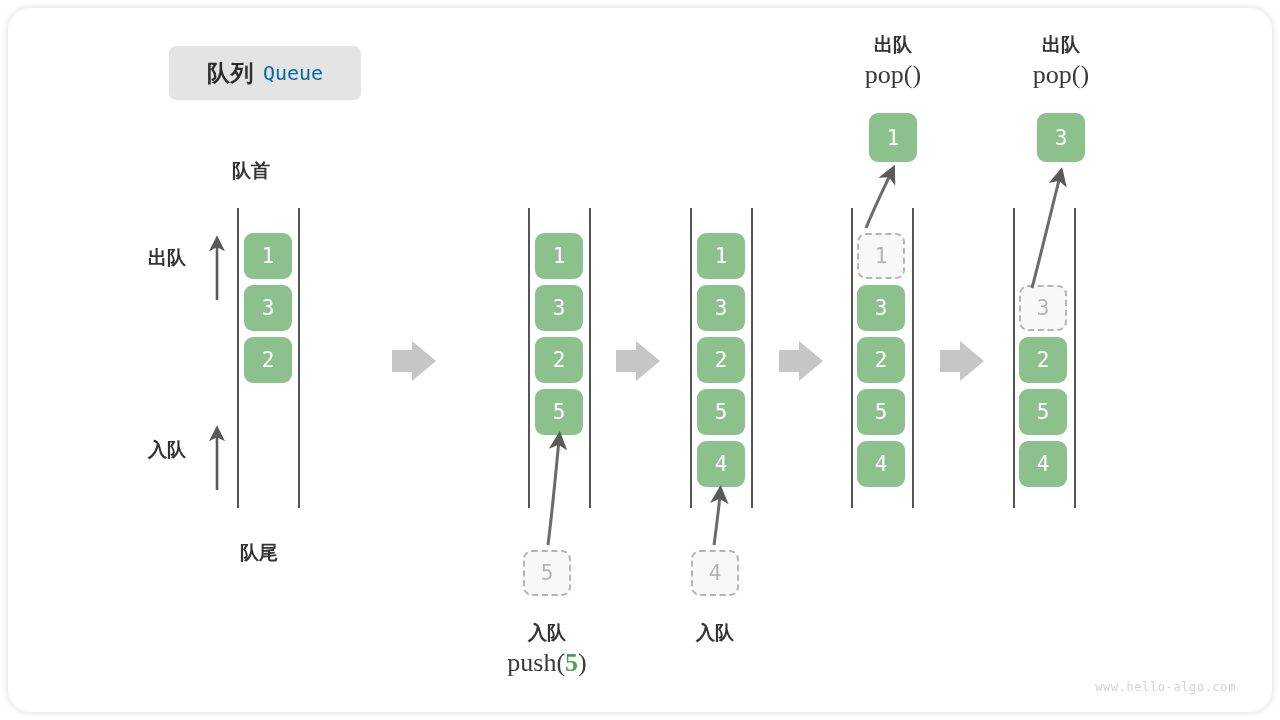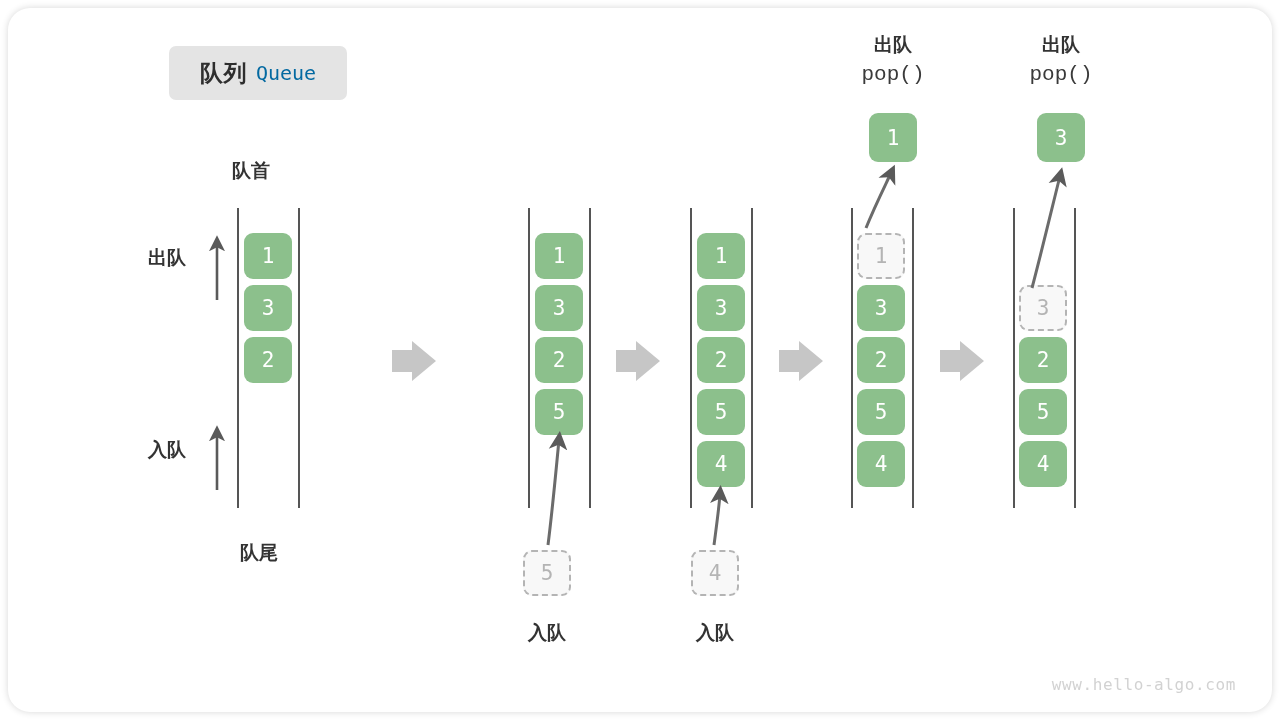--- a/index.html
+++ b/index.html
@@ -31,21 +31,21 @@
     left: 0; top: 0;
     width: 1280px;
     height: 720px;
   }
 
   
   #title-badge {
     position: absolute;
     left: 169px;
     top: 46px;
-    width: 178px;
+    width: 192px;
     height: 54px;
     background: #e4e4e4;
     border-radius: 7px;
     display: flex;
     align-items: center;
     justify-content: center;
     gap: 9px;
   }
   #title-badge .cn {
     font-size: 23px;
@@ -74,22 +74,22 @@
     color: #3a3a3a;
   }
   .oplabel .l1 {
     font-size: 19px;
     font-weight: bold;
     color: #333333;
     display: block;
     line-height: 30px;
   }
   .oplabel .l2 {
-    font-family: Liberation Mono, monospace;
-    font-size: 21px;
+    font-family: Liberation Serif, serif;
+    font-size: 26px;
     color: #3a3a3a;
     display: block;
     line-height: 30px;
   }
   .oplabel .l2 .num {
     color: #4f9e52;
     font-weight: bold;
   }
 
   
@@ -123,21 +123,21 @@
     width: 48px;
     height: 49px;
   }
 
   
   #watermark {
     position: absolute;
     right: 44px;
     bottom: 26px;
     font-family: "DejaVu Sans Mono", "Liberation Mono", monospace;
-    font-size: 16px;
+    font-size: 12px;
     color: #d2d2d2;
     letter-spacing: 0.6px;
     margin-left: 36px;
   }
   svg.overlay {
     position: absolute;
     left: 0; top: 0;
     width: 1280px;
     height: 720px;
     pointer-events: none;
@@ -169,20 +169,21 @@
 
     <div class="rail" style="left:528px; top:208px; height:300px;"></div>
     <div class="rail" style="left:589px; top:208px; height:300px;"></div>
     <div class="box" style="left:535px; top:233px;">1</div>
     <div class="box" style="left:535px; top:285px;">3</div>
     <div class="box" style="left:535px; top:337px;">2</div>
     <div class="box" style="left:535px; top:389px;">5</div>
     <div class="box ghost" style="left:523px; top:550px;">5</div>
     <div class="oplabel" style="left:452px; top:618px; width:190px;">
       <span class="l1">入队</span>
+      <span class="l2"><span>push(</span><span class="num">5</span><span>)</span></span>
     </div>
 
     <div class="rail" style="left:690px; top:208px; height:300px;"></div>
     <div class="rail" style="left:751px; top:208px; height:300px;"></div>
     <div class="box" style="left:697px; top:233px;">1</div>
     <div class="box" style="left:697px; top:285px;">3</div>
     <div class="box" style="left:697px; top:337px;">2</div>
     <div class="box" style="left:697px; top:389px;">5</div>
     <div class="box" style="left:697px; top:441px;">4</div>
     <div class="box ghost" style="left:691px; top:550px;">4</div>

